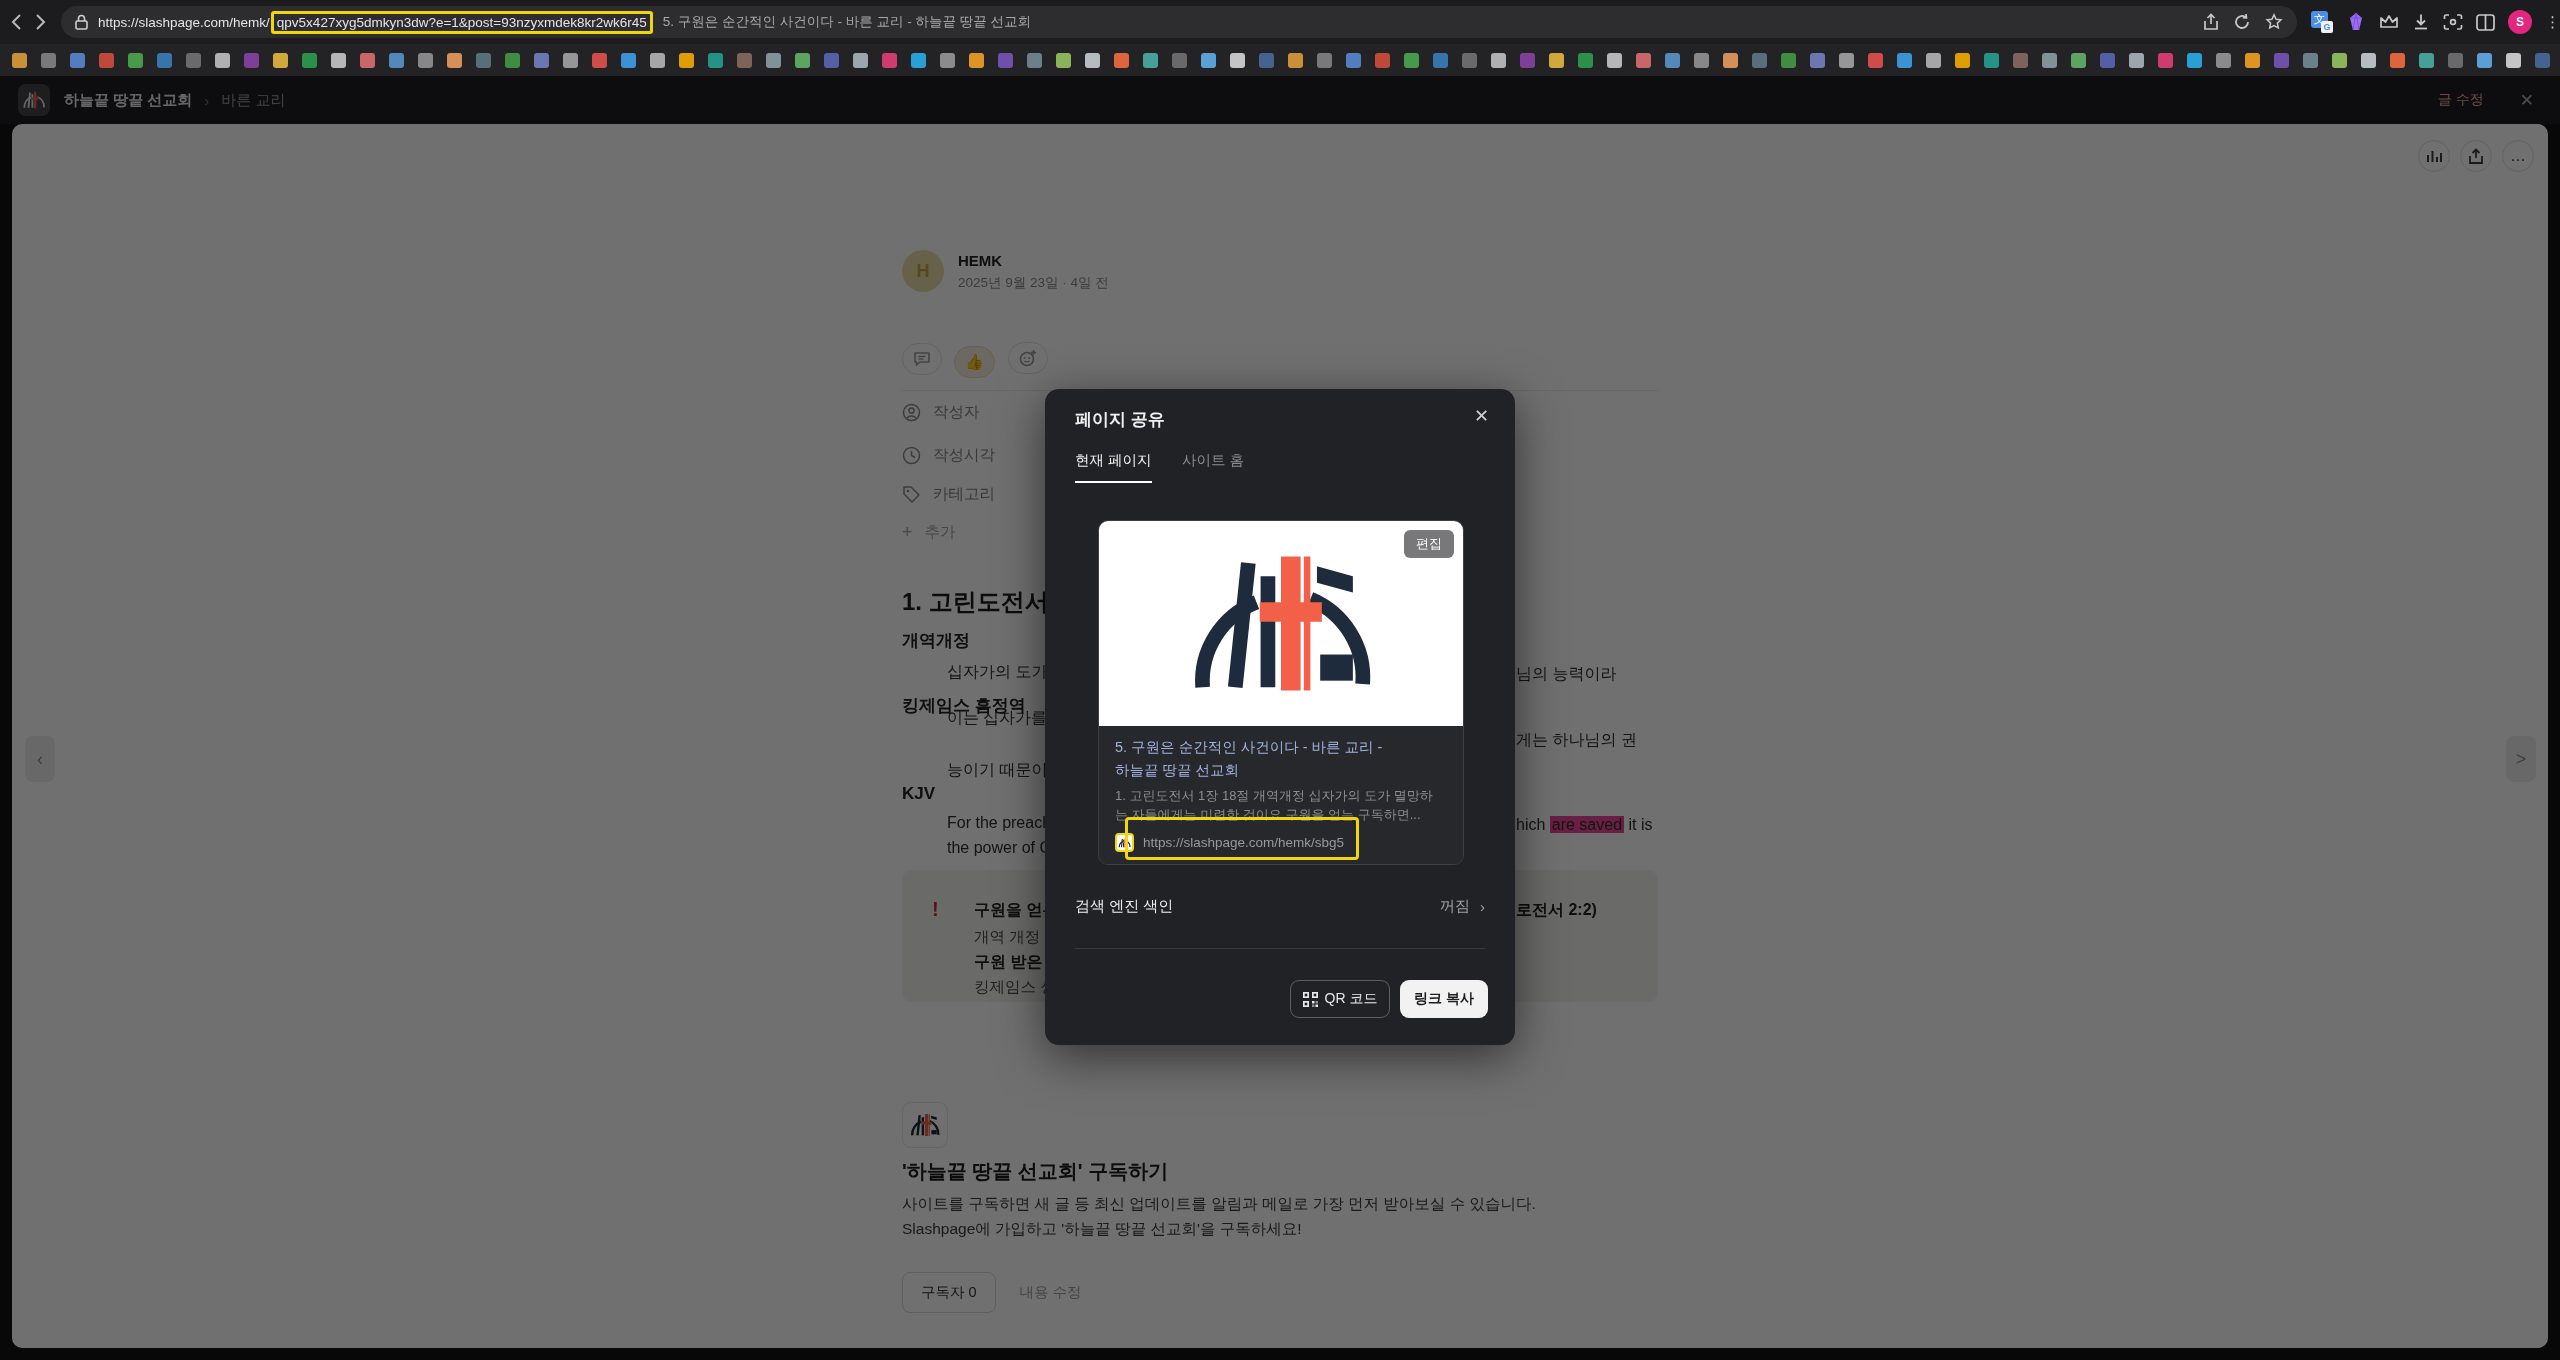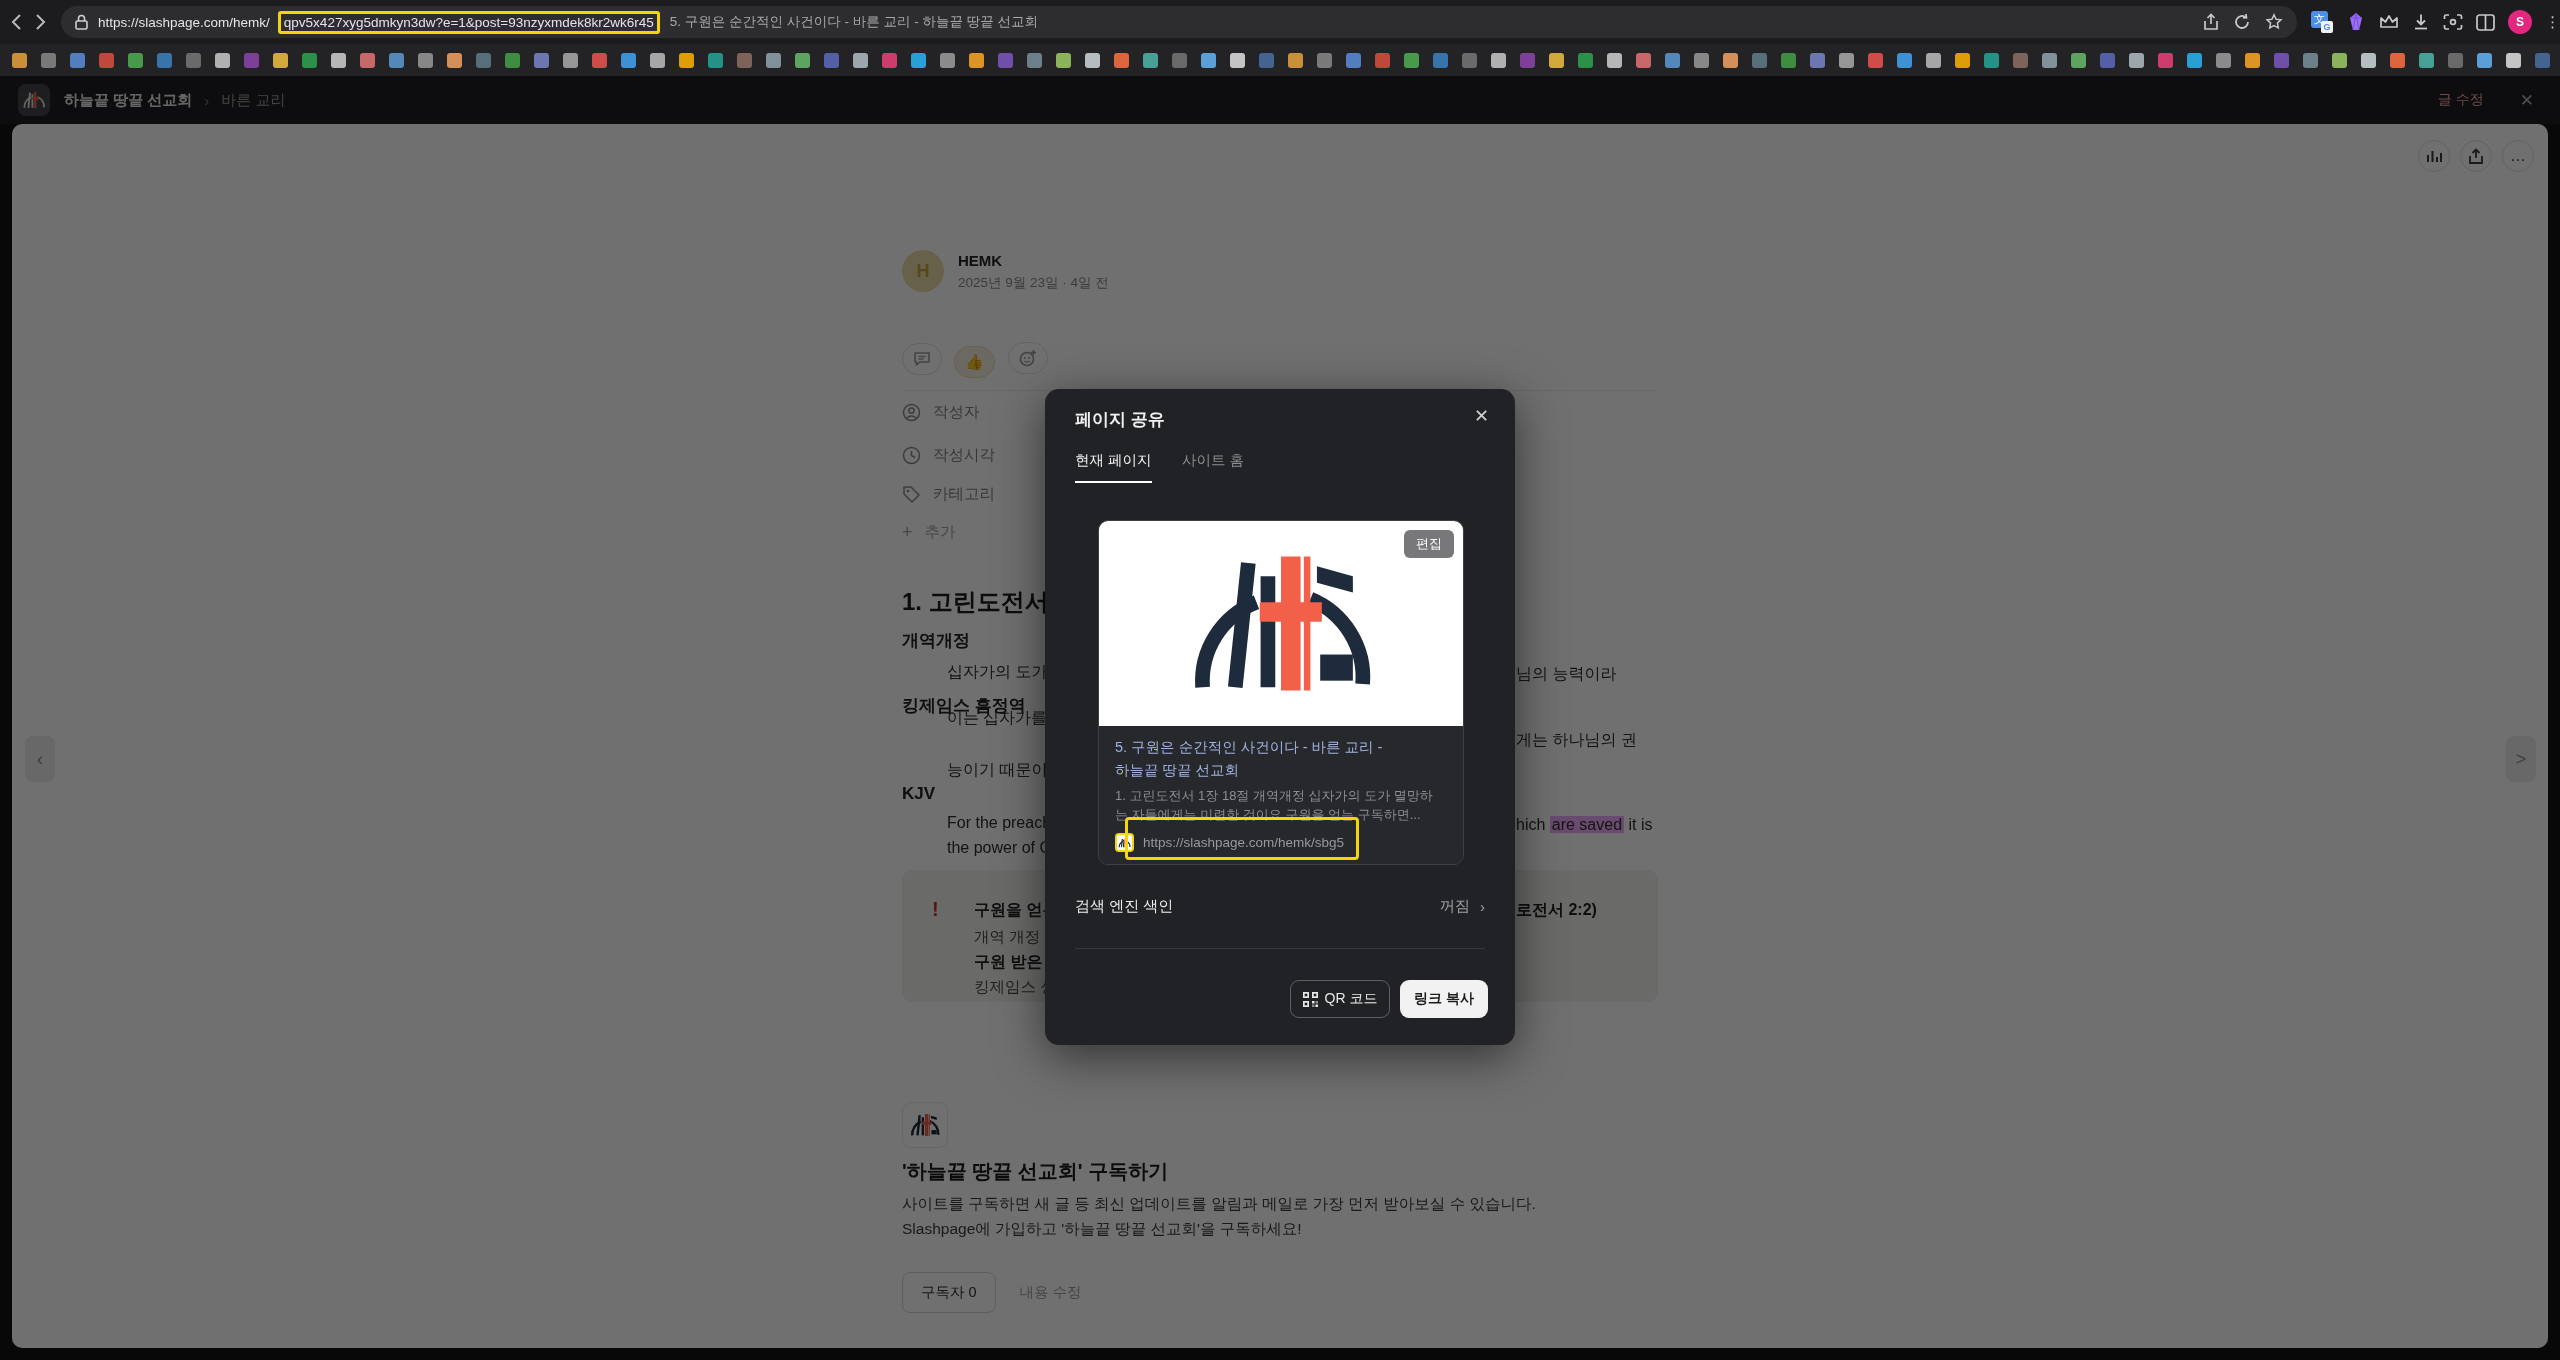--- a/index.html
+++ b/index.html
@@ -10,21 +10,21 @@
 
   
   .topbar { position:absolute; left:0; top:0; width:2560px; height:44px;
             background:#1c1c1e; display:flex; align-items:center; }
   .navbtn { width:30px; height:30px; display:flex; align-items:center; justify-content:center;
             color:#b9b9b9; margin-left:8px; cursor:pointer; }
   .urlpill { height:32px; margin-left:12px; flex:0 0 2236px; width:2236px;
              background:#2d2d30; border-radius:16px; display:flex; align-items:center;
              padding:0 14px; overflow:hidden; }
   .urltext { font-size:13.5px; color:#e4e4e6; white-space:nowrap; margin-left:10px; }
-  .urlhl { border:3px solid #f0d60a; border-radius:3px; padding:1px 3px; margin-left:8px; }
+  .urlhl { border:3px solid #f0d60a; border-radius:3px; padding:1px 3px; margin-left:1px; }
   .tabtitle { font-size:13.5px; color:#a8a8aa; white-space:nowrap; margin-left:10px; flex:1; overflow:hidden; }
   .pillicons { display:flex; align-items:center; gap:14px; margin-left:8px; }
   .chromeicons { display:flex; align-items:center; gap:13px; margin-left:14px; }
   .avatar-s { width:24px; height:24px; border-radius:50%; background:#e3267e; color:#fff;
               font-size:12px; font-weight:bold; display:flex; align-items:center; justify-content:center; }
   .bookmarks { position:absolute; left:0; top:44px; width:2560px; height:32px; background:#232326;
                display:flex; align-items:center; gap:14px; padding-left:12px; overflow:hidden; }
   .fav { width:15px; height:15px; border-radius:3px; flex:0 0 auto; opacity:.85; }
 
   
@@ -48,21 +48,21 @@
   .authname { font-size:15px; font-weight:bold; color:#222; }
   .authdate { font-size:13.5px; color:#8a8a8a; }
   .reactbtn { height:32px; min-width:40px; padding:0 10px; border:1px solid #e3e3e3; border-radius:16px;
               display:inline-flex; align-items:center; justify-content:center; margin-right:8px;
               background:#fff; font-size:15px; cursor:pointer; }
   .divider { height:1px; background:#ececec; }
   .metarow { display:flex; align-items:center; gap:12px; color:#838383; font-size:15.5px; }
   .sech { font-size:24px; font-weight:bold; color:#1d1d1d; }
   .subh { font-size:17px; font-weight:bold; color:#222; }
   .bodytxt { font-size:16px; color:#2e2e2e; }
-  .hlsave { background:#f0abfc; padding:0 2px; }
+  .hlsave { background:#ec4899; padding:0 2px; }
   .callout { background:#f2f1ee; border-radius:10px; }
   .calloutbang { color:#c9342c; font-weight:bold; font-size:20px; }
   .cbold { font-size:16px; font-weight:bold; color:#222; }
   .creg { font-size:15.5px; color:#4a4a4a; }
   .circlebtn { width:32px; height:32px; border:1px solid #e2e2e2; border-radius:50%; background:#fff;
                display:flex; align-items:center; justify-content:center; color:#3c3c3c; cursor:pointer; }
   .pagenav { width:30px; height:46px; background:#ececec; border-radius:8px; color:#8a8a8a;
              display:flex; align-items:center; justify-content:center; font-size:18px; cursor:pointer; }
   .ftile { width:46px; height:46px; border:1px solid #e8e8e8; border-radius:9px; background:#fff;
            display:flex; align-items:center; justify-content:center; }

